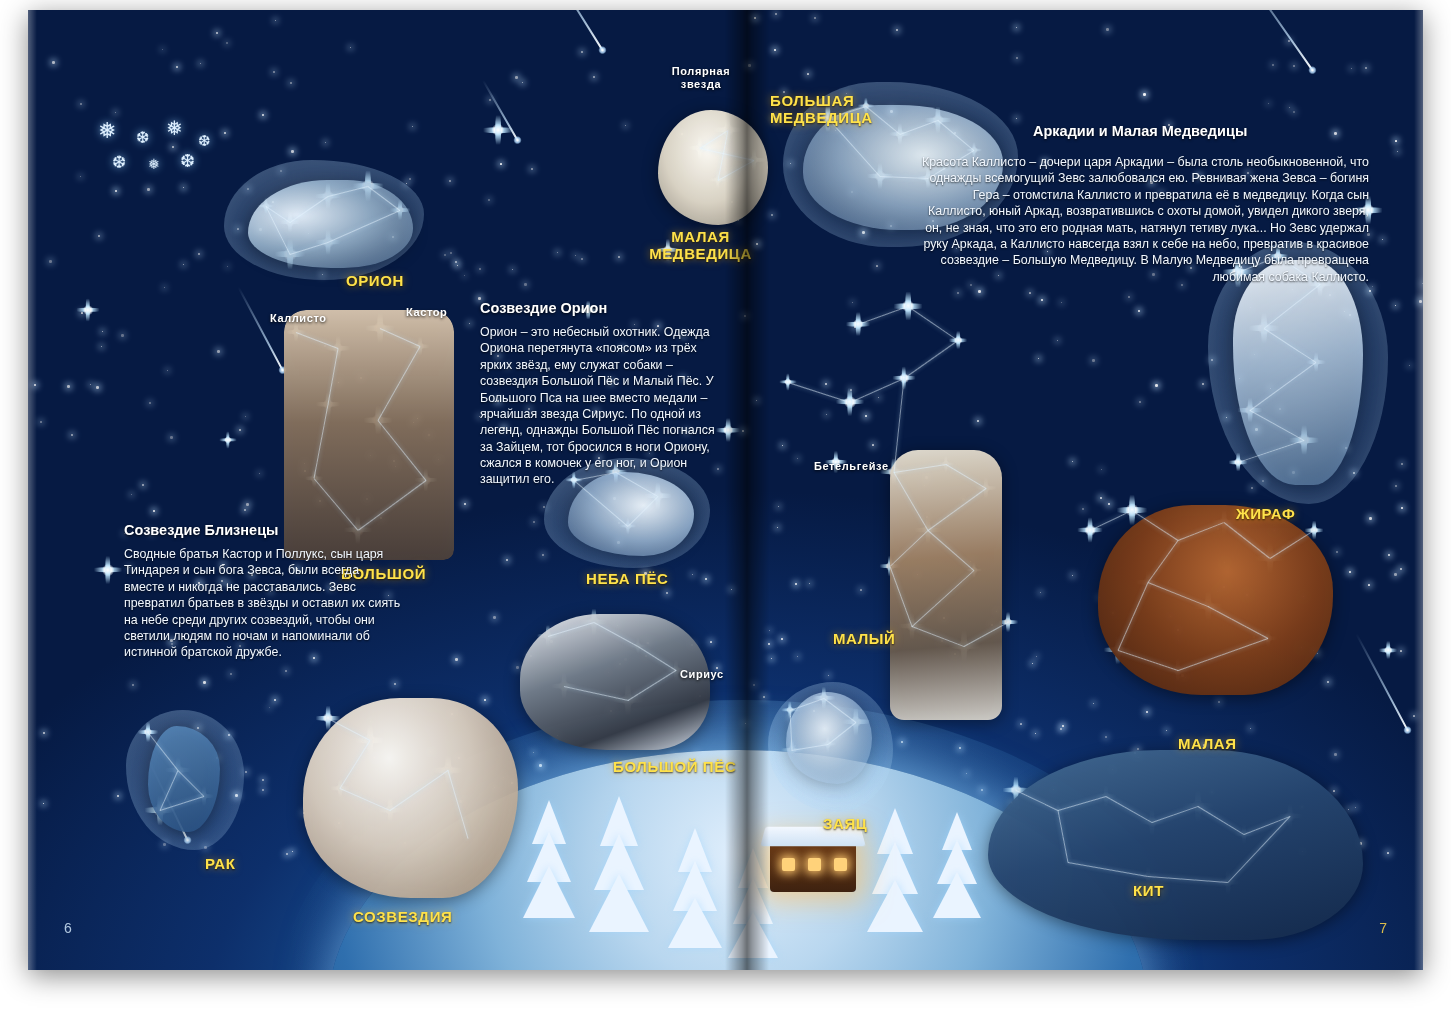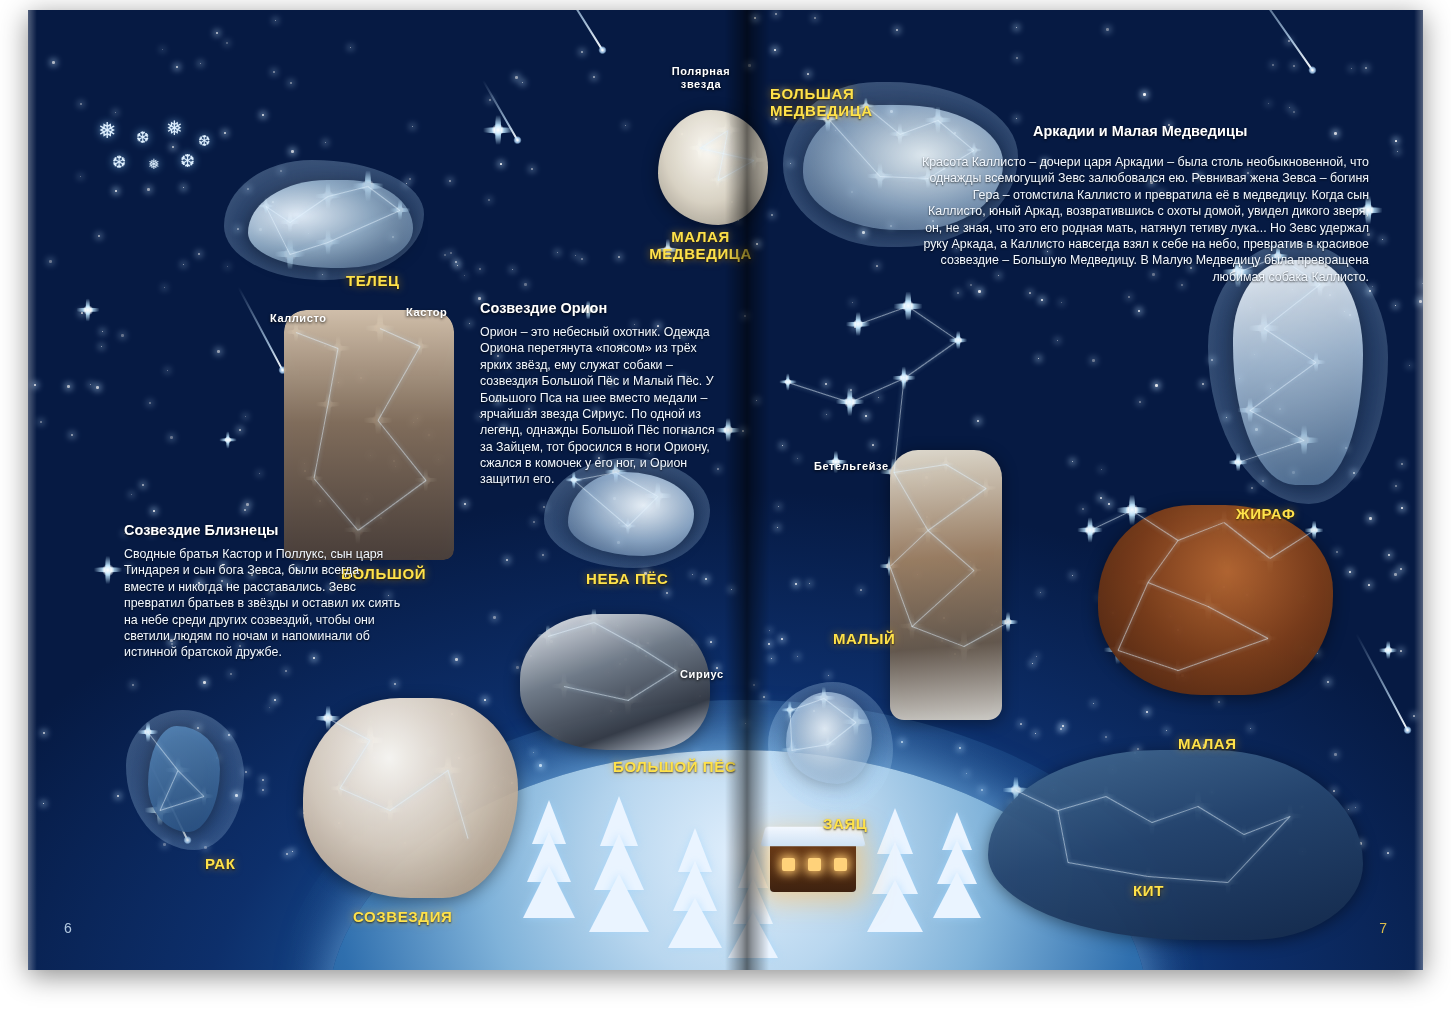--- a/index.html
+++ b/index.html
@@ -944,21 +944,21 @@
     <div class="flake" style="left:138px;top:106px;font-size:20px;">❅</div>
     <div class="flake" style="left:170px;top:122px;font-size:15px;">❆</div>
     <div class="flake" style="left:84px;top:142px;font-size:17px;">❆</div>
     <div class="flake" style="left:120px;top:146px;font-size:14px;">❅</div>
     <div class="flake" style="left:152px;top:140px;font-size:18px;">❆</div>
 
     <div class="blob" style="left:196px;top:150px;width:200px;height:120px;border-radius:44% 56% 50% 50%/55% 45% 55% 45%;"></div>
     <div class="photo" style="left:220px;top:170px;width:165px;height:88px;
                 background:radial-gradient(ellipse at 30% 40%, rgba(235,245,255,.95) 0%, rgba(175,205,230,.75) 45%, rgba(120,160,200,.25) 100%);
                 border-radius:48% 40% 42% 50%/60% 55% 45% 40%;"></div>
-    <div class="label" style="left:318px;top:262px;">ТЕЛЕЦ</div>
+    <div class="label" style="left:318px;top:262px;">ОРИОН</div>
 
     <div class="photo" style="left:256px;top:300px;width:170px;height:250px;
                 background:linear-gradient(180deg, rgba(225,205,180,.92) 0%, rgba(150,125,100,.85) 45%, rgba(85,70,60,.85) 100%);
                 border-radius:22px 22px 10px 10px;
                 -webkit-mask-image:radial-gradient(ellipse 58% 52% at 28% 35%, #000 65%, transparent 70%),radial-gradient(ellipse 58% 52% at 74% 35%, #000 65%, transparent 70%),linear-gradient(#000,#000);
                 -webkit-mask-composite:source-over;"></div>
     <div class="label sm" style="left:242px;top:302px;">Каллисто</div>
     <div class="label sm" style="left:378px;top:296px;">Кастор</div>
     <div class="label" style="left:313px;top:555px;">БОЛЬШОЙ</div>
 
@@ -998,21 +998,21 @@
     <div class="photo" style="left:630px;top:100px;width:110px;height:115px;
                 background:radial-gradient(ellipse at 45% 35%, rgba(255,253,246,.98) 0%, rgba(234,226,208,.92) 50%, rgba(170,158,136,.8) 100%);
                 border-radius:48% 52% 45% 55%/55% 50% 50% 45%;"></div>
     <div class="label two" style="left:600px;top:218px;width:145px;text-align:center;white-space:pre-line;">МАЛАЯ
 МЕДВЕДИЦА</div>
 
     <div class="blob" style="left:755px;top:72px;width:235px;height:165px;border-radius:40% 55% 50% 45%/50% 45% 55% 50%;"></div>
     <div class="photo" style="left:775px;top:95px;width:200px;height:125px;
                 background:radial-gradient(ellipse at 60% 40%, rgba(240,250,255,.9) 0%, rgba(185,215,242,.65) 50%, rgba(130,175,220,.2) 100%);
                 border-radius:38% 52% 45% 48%/52% 46% 52% 46%;"></div>
-    <div class="label two" style="left:742px;top:75px;white-space:pre-line;">БОЛЬШАЯ
+    <div class="label two" style="left:742px;top:82px;white-space:pre-line;">БОЛЬШАЯ
 МЕДВЕДИЦА</div>
 
     <div class="h-art" style="left:1005px;top:113px;width:330px;">Аркадии и Малая Медведицы</div>
     <div class="body-text" style="left:893px;top:144px;width:448px;text-align:right;">Красота Каллисто – дочери царя Аркадии – была столь необыкновенной, что однажды всемогущий Зевс залюбовался ею. Ревнивая жена Зевса – богиня Гера – отомстила Каллисто и превратила её в медведицу. Когда сын Каллисто, юный Аркад, возвратившись с охоты домой, увидел дикого зверя, он, не зная, что это его родная мать, натянул тетиву лука... Но Зевс удержал руку Аркада, а Каллисто навсегда взял к себе на небо, превратив в красивое созвездие – Большую Медведицу. В Малую Медведицу была превращена любимая собака Каллисто.</div>
 
     <div class="blob" style="left:1180px;top:232px;width:180px;height:262px;border-radius:48% 52% 44% 56%/40% 44% 56% 60%;"></div>
     <div class="photo" style="left:1205px;top:250px;width:130px;height:225px;
                 background:linear-gradient(170deg, rgba(245,250,255,.92) 0%, rgba(195,220,244,.75) 45%, rgba(140,185,225,.4) 100%);
                 border-radius:45% 40% 38% 48%/35% 42% 58% 62%;"></div>
     <div class="label" style="left:1208px;top:495px;">ЖИРАФ</div>

